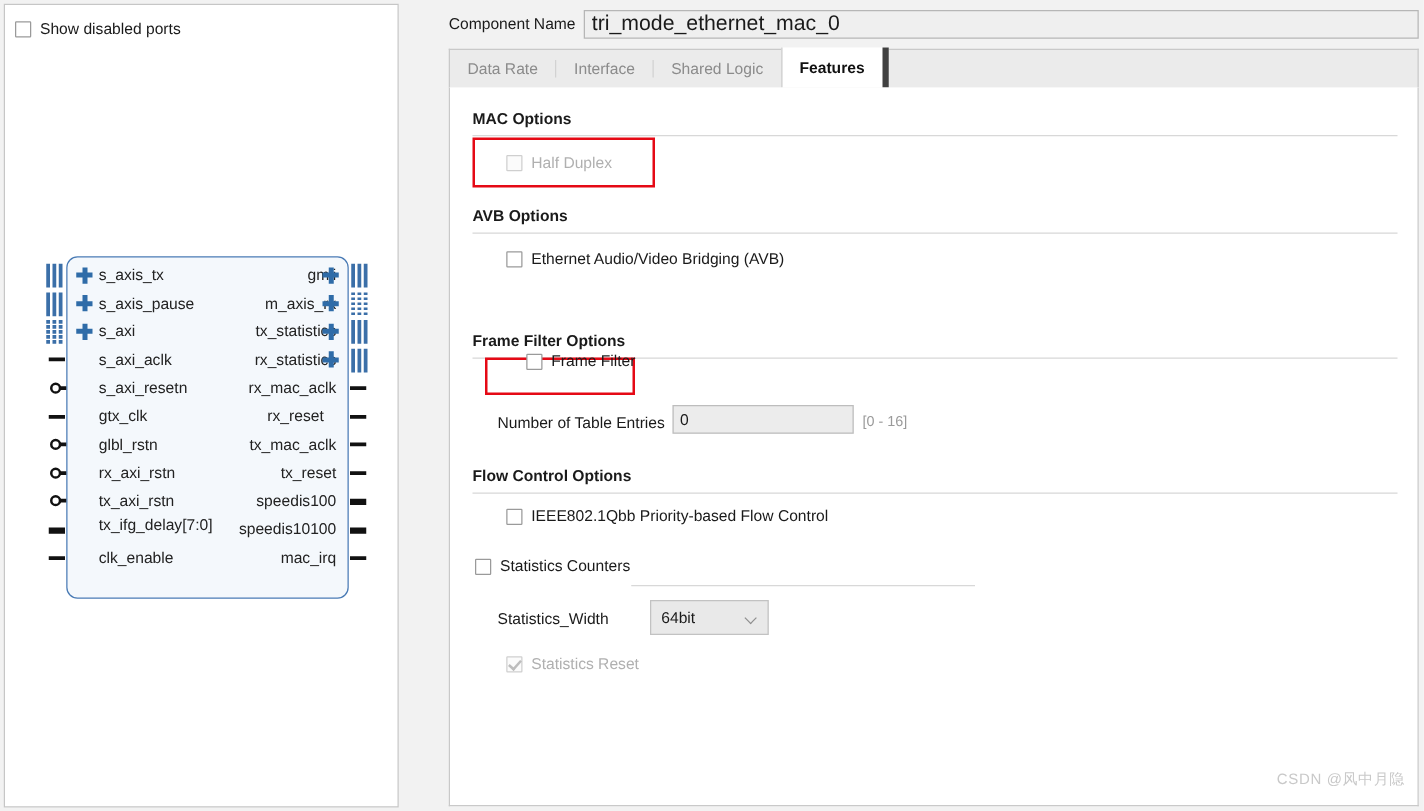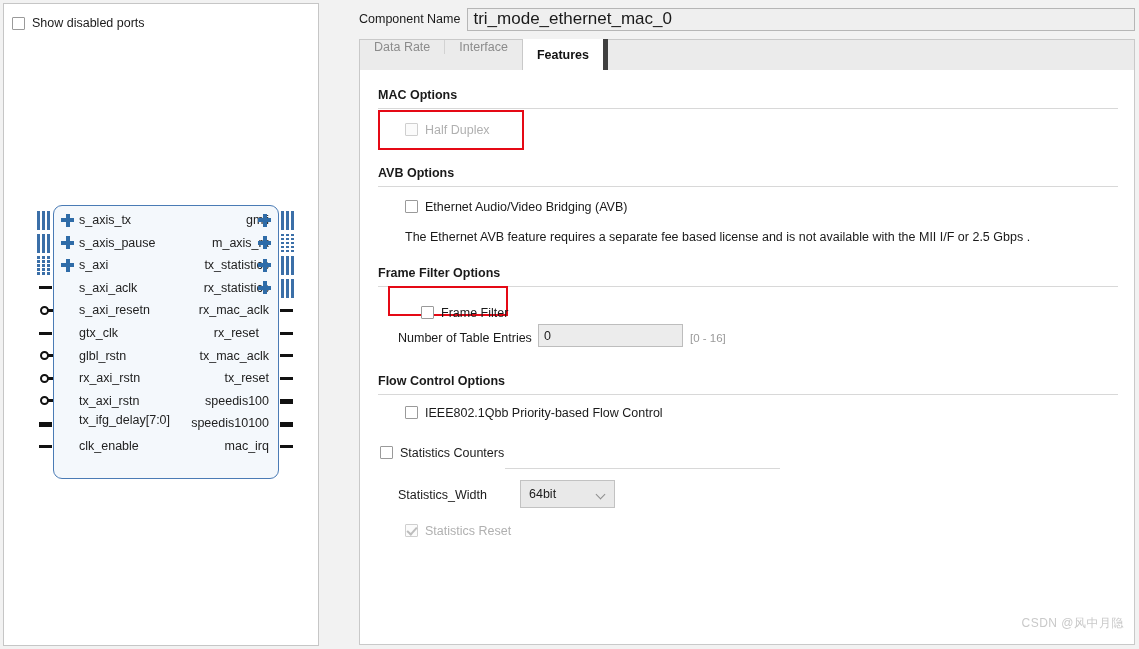--- a/index.html
+++ b/index.html
@@ -207,21 +207,21 @@
     position: absolute;
     left: 4px;
     top: 39px;
     width: 776px;
     height: 31px;
     background: #ebebeb;
     border: 1px solid #c9c9c9;
     border-bottom: none;
     box-sizing: border-box;
     display: flex;
-    align-items: flex-start;
+    align-items: center;
   }
   .tab {
     display: flex;
     align-items: center;
     padding: 0 14px;
     font-size: 12.5px;
     color: #8b8b8b;
     border-right: 1px solid #d2d2d2;
     box-sizing: border-box;
     white-space: nowrap;
@@ -259,21 +259,21 @@
     white-space: nowrap;
   }
   .section-rule {
     position: absolute;
     height: 1px;
     background: #d8d8d8;
   }
   .opt-row {
     position: absolute;
     display: flex;
-    align-items: flex-start;
+    align-items: center;
     gap: 7px;
   }
   .redbox {
     position: absolute;
     border: 2px solid #e50915;
     box-sizing: border-box;
     pointer-events: none;
   }
   .info-text {
     position: absolute;
@@ -476,20 +476,23 @@
       <input id="comp-name-input" type="text" value="tri_mode_ethernet_mac_0" style="">
     </div>
 
     <div id="tab-strip">
         <div class="tab">
           <span>Data Rate</span>
         </div>
         <div class="tab">
           <span>Interface</span>
         </div>
+        <div class="tab">
+          <span>Shared Logic</span>
+        </div>
         <div class="tab active">
           <span>Features</span>
         </div>
       </div>
 
     <div id="tab-body">
 
       <div class="section-head" style="left:18px; top:18px;">MAC Options</div>
       <div class="section-rule" style="left:18px; top:38px; width:740px;"></div>
 
@@ -500,27 +503,26 @@
       </div>
 
       <div class="section-head" style="left:18px; top:96px;">AVB Options</div>
       <div class="section-rule" style="left:18px; top:116px; width:740px;"></div>
 
       <div class="opt-row" style="left:45px; top:130px;">
         <span class="cb"></span>
         <span class="lbl">Ethernet Audio/Video Bridging (AVB)</span>
       </div>
 
-      <div class="info-text" style="left:45px; top:160px;">The Ethernet AVB feature requires a separate fee based license and is not available with the MII I/F or 2.5 Gbps .</div>
 
       <div class="section-head" style="left:18px; top:196px;">Frame Filter Options</div>
       <div class="section-rule" style="left:18px; top:216px; width:740px;"></div>
 
       <div class="redbox" style="left:28px; top:216px; width:120px; height:30px;"></div>
-      <div class="opt-row" style="left:45px; top:236px;padding-left:16px;">
+      <div class="opt-row" style="left:45px; top:212px;padding-left:16px;">
         <span class="cb"></span>
         <span class="lbl">Frame Filter</span>
       </div>
 
       <div class="field-label" style="left:38px; top:261px;">Number of Table Entries</div>
       <input class="text-input" type="text" style="left: 178px; top: 254px; width: 145px; height: 23px;" value="0">
       <div class="range-hint" style="left:330px; top:262px;">[0 - 16]</div>
 
       <div class="section-head" style="left:18px; top:304px;">Flow Control Options</div>
       <div class="section-rule" style="left:18px; top:324px; width:740px;"></div>

